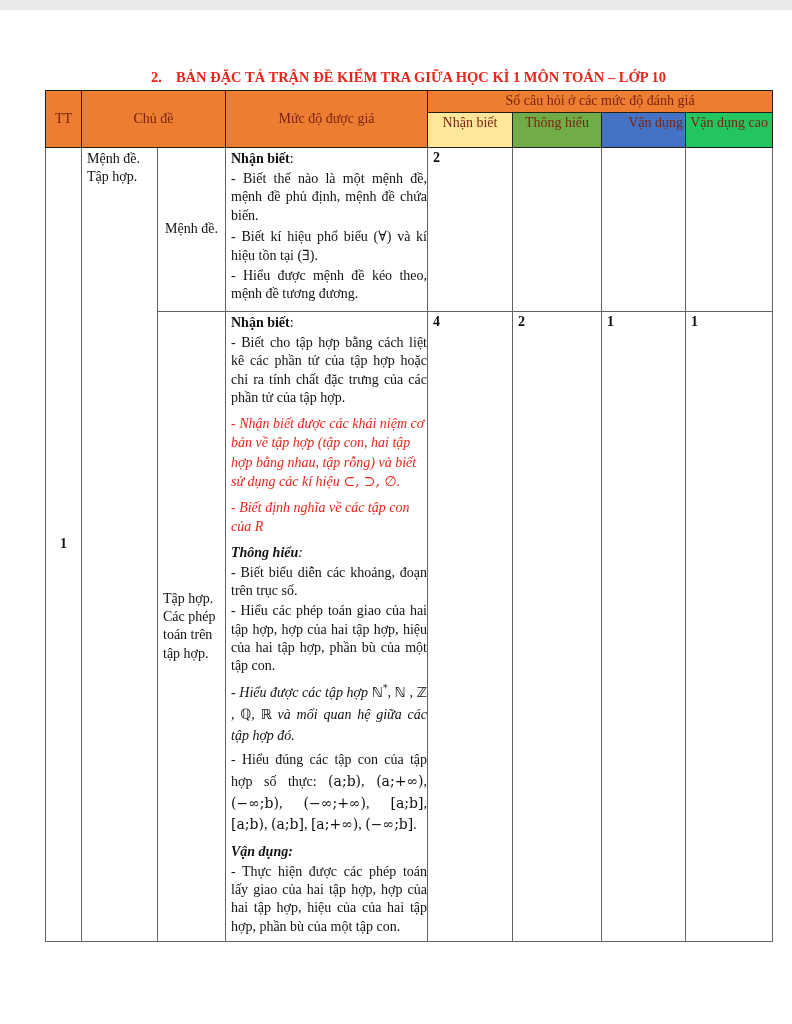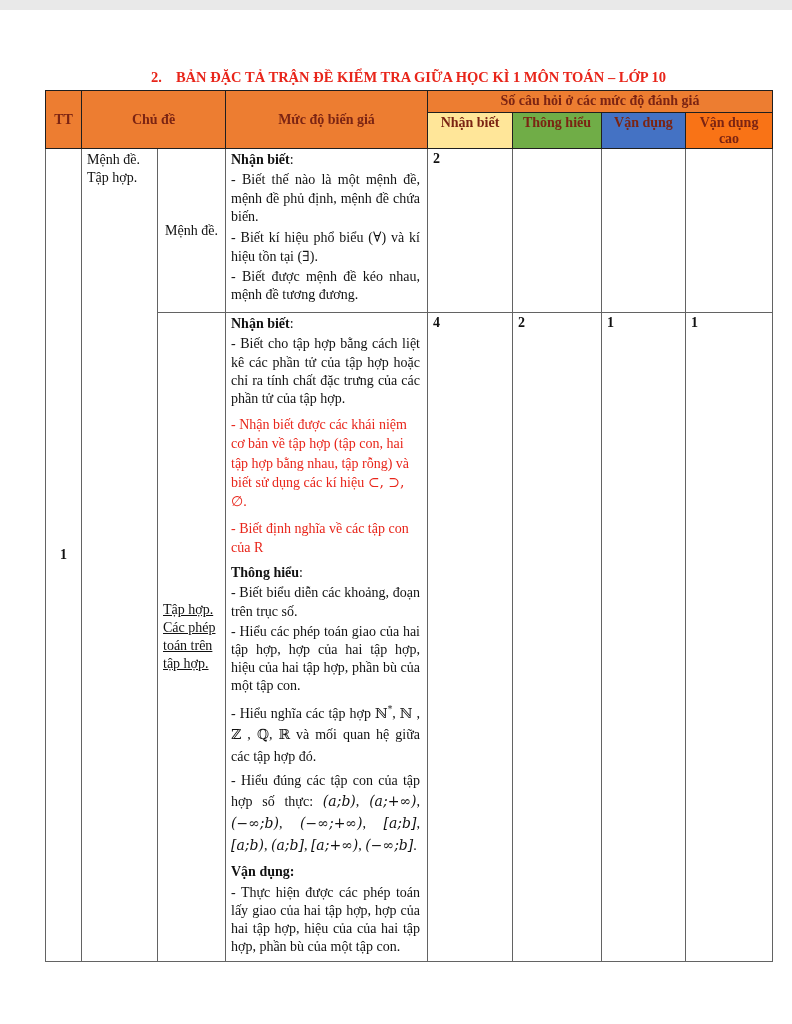--- a/index.html
+++ b/index.html
@@ -25,43 +25,43 @@
     margin-left:45px;width:727px;border-collapse:collapse;table-layout:fixed;
     font-size:14px;color:#111;
   }
   table.spec th,table.spec td{
     box-sizing:border-box;overflow:hidden;
   }
   thead th{
     border:1px solid var(--border-dark);
     background:var(--header-orange);
     color:var(--header-text);
-    font-weight:bold;text-align:center;padding:1px 2px;
+    font-weight:normal;text-align:center;padding:1px 2px;
   }
   tr.h1 th{height:22px;font-size:14px;}
   tr.h2 th{height:35px;vertical-align:top;padding-top:2px;font-size:14px;line-height:1.15;}
   tbody td{
     border:1px solid var(--border-body);
     vertical-align:top;padding:2px 4px;
   }
   td.tt-cell{font-weight:bold;text-align:center;vertical-align:middle;}
   td.topic-cell{font-weight:normal;vertical-align:top;padding:2px 5px;line-height:1.3;}
   td.sub-cell{line-height:1.3;}
   td.sub-center{text-align:center;vertical-align:middle;}
-  td.sub-middle{vertical-align:middle;padding-left:5px;text-decoration:underline;}
-  td.desc-cell{padding:2px 7px 3px 5px;}
+  td.sub-middle{vertical-align:middle;padding-left:5px;}
+  td.desc-cell{padding:2px 0 3px 5px;}
   td.count-cell{font-weight:bold;padding:2px 0 0 5px;}
   .para{margin:0 0 2px 0;text-align:justify;line-height:1.3;}
   .para.left{text-align:left;line-height:1.38;}
-  .para.gap{margin-top:7px;}
+  .para.gap{margin-top:7px;font-style:italic;}
   .para.loose{line-height:1.55;}
   .bold{font-weight:bold;}
   .red{color:var(--accent-red);}
   .math{font-family:"DejaVu Serif","DejaVu Sans",serif;}
-  .ital{font-style:italic;}
+  .ital{}
   sup{font-size:0.65em;line-height:0;}
 </style>
 </head>
 <body>
 
 <div class="page">
 
   <div class="title-wrap">
     <span class="title-num">2.</span><span>BẢN ĐẶC TẢ TRẬN ĐỀ KIỂM TRA GIỮA HỌC KÌ 1 MÔN TOÁN – LỚP 10</span>
   </div>
@@ -74,57 +74,57 @@
         <col style="width:202px">
       <col style="width:85px">
         <col style="width:89px">
         <col style="width:84px">
         <col style="width:87px">
     </colgroup>
     <thead>
       <tr class="h1">
         <th rowspan="2">TT</th>
         <th rowspan="2" colspan="2">Chủ đề</th>
-        <th rowspan="2">Mức độ biến giá</th>
+        <th rowspan="2">Mức độ được giá</th>
         <th colspan="4">Số câu hỏi ở các mức độ đánh giá</th>
       </tr>
       <tr class="h2">
         <th style="background-color: rgb(255, 230, 153);">Nhận biết</th>
         <th style="background-color: rgb(112, 173, 71);">Thông hiểu</th>
-        <th style="background-color: rgb(68, 114, 196);">Vận dụng</th>
-        <th style="background-color: #f97316;">Vận dụng cao</th>
+        <th style="background-color: rgb(68, 114, 196); text-align: right;">Vận dụng</th>
+        <th style="background-color: #22c55e;">Vận dụng cao</th>
       </tr>
     </thead>
     <tbody>
       <tr style="height:164px">
         <td rowspan="2" class="tt-cell">1</td>
         <td rowspan="2" class="topic-cell">Mệnh đề. Tập hợp.</td>
         <td class="sub-cell sub-center">Mệnh đề.</td>
         <td class="desc-cell">
             <div class="para"><span class="bold">Nhận biết</span><span>:</span></div>
             <div class="para"><span>- Biết thế nào là một mệnh đề, mệnh đề phủ định, mệnh đề chứa biến.</span></div>
             <div class="para"><span>- Biết kí hiệu phổ biểu (</span><span class="math">∀</span><span>) và kí hiệu tồn tại (</span><span class="math">∃</span><span>).</span></div>
-            <div class="para"><span>- Biết được mệnh đề kéo nhau, mệnh đề tương đương.</span></div>
+            <div class="para"><span>- Hiểu được mệnh đề kéo theo, mệnh đề tương đương.</span></div>
           </td>
         <td class="count-cell">2</td>
         <td class="count-cell"></td>
         <td class="count-cell"></td>
         <td class="count-cell"></td>
       </tr>
       <tr>
         <td class="sub-cell sub-middle">Tập hợp. Các phép toán trên tập hợp.</td>
         <td class="desc-cell">
             <div class="para"><span class="bold">Nhận biết</span><span>:</span></div>
             <div class="para"><span>- Biết cho tập hợp bằng cách liệt kê các phần tử của tập hợp hoặc chỉ ra tính chất đặc trưng của các phần tử của tập hợp.</span></div>
             <div class="para left gap"><span class="red">- Nhận biết được các khái niệm cơ bản về tập hợp (tập con, hai tập hợp bằng nhau, tập rỗng) và biết sử dụng các kí hiệu </span><span class="red math">⊂, ⊃, ∅</span><span class="red">.</span></div>
             <div class="para left gap"><span class="red">- Biết định nghĩa về các tập con của R</span></div>
             <div class="para gap"><span class="bold">Thông hiểu</span><span>:</span></div>
             <div class="para"><span>- Biết biểu diễn các khoảng, đoạn trên trục số.</span></div>
             <div class="para"><span>- Hiểu các phép toán giao của hai tập hợp, hợp của hai tập hợp, hiệu của hai tập hợp, phần bù của một tập con.</span></div>
-            <div class="para loose gap"><span>- Hiểu nghĩa các tập hợp </span><span class="math">ℕ</span><sup class="math">*</sup><span>, </span><span class="math">ℕ</span><span> , </span><span class="math">ℤ</span><span> , </span><span class="math">ℚ</span><span>, </span><span class="math">ℝ</span><span> và mối quan hệ giữa các tập hợp đó.</span></div>
+            <div class="para loose gap"><span>- Hiểu được các tập hợp </span><span class="math">ℕ</span><sup class="math">*</sup><span>, </span><span class="math">ℕ</span><span> , </span><span class="math">ℤ</span><span> , </span><span class="math">ℚ</span><span>, </span><span class="math">ℝ</span><span> và mối quan hệ giữa các tập hợp đó.</span></div>
             <div class="para loose"><span>- Hiểu đúng các tập con của tập hợp số thực: </span><span class="math ital">(a;b)</span><span>, </span><span class="math ital">(a;+∞)</span><span>, </span><span class="math ital">(−∞;b)</span><span>, </span><span class="math ital">(−∞;+∞)</span><span>, </span><span class="math ital">[a;b]</span><span>, </span><span class="math ital">[a;b)</span><span>, </span><span class="math ital">(a;b]</span><span>, </span><span class="math ital">[a;+∞)</span><span>, </span><span class="math ital">(−∞;b]</span><span>.</span></div>
             <div class="para gap"><span class="bold">Vận dụng:</span></div>
             <div class="para"><span>- Thực hiện được các phép toán lấy giao của hai tập hợp, hợp của hai tập hợp, hiệu của của hai tập hợp, phần bù của một tập con.</span></div>
           </td>
         <td class="count-cell">4</td>
         <td class="count-cell">2</td>
         <td class="count-cell">1</td>
         <td class="count-cell">1</td>
       </tr>
     </tbody>

